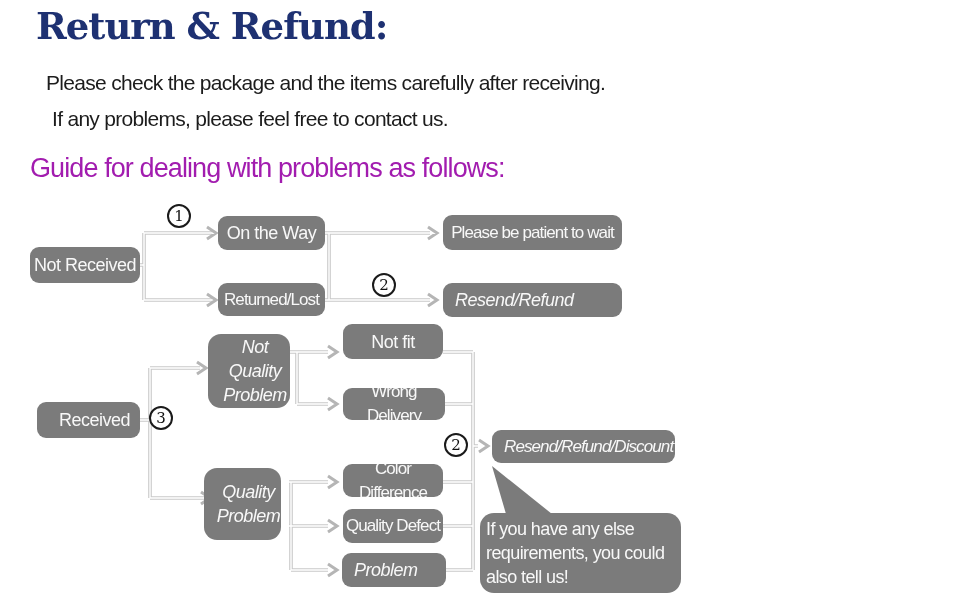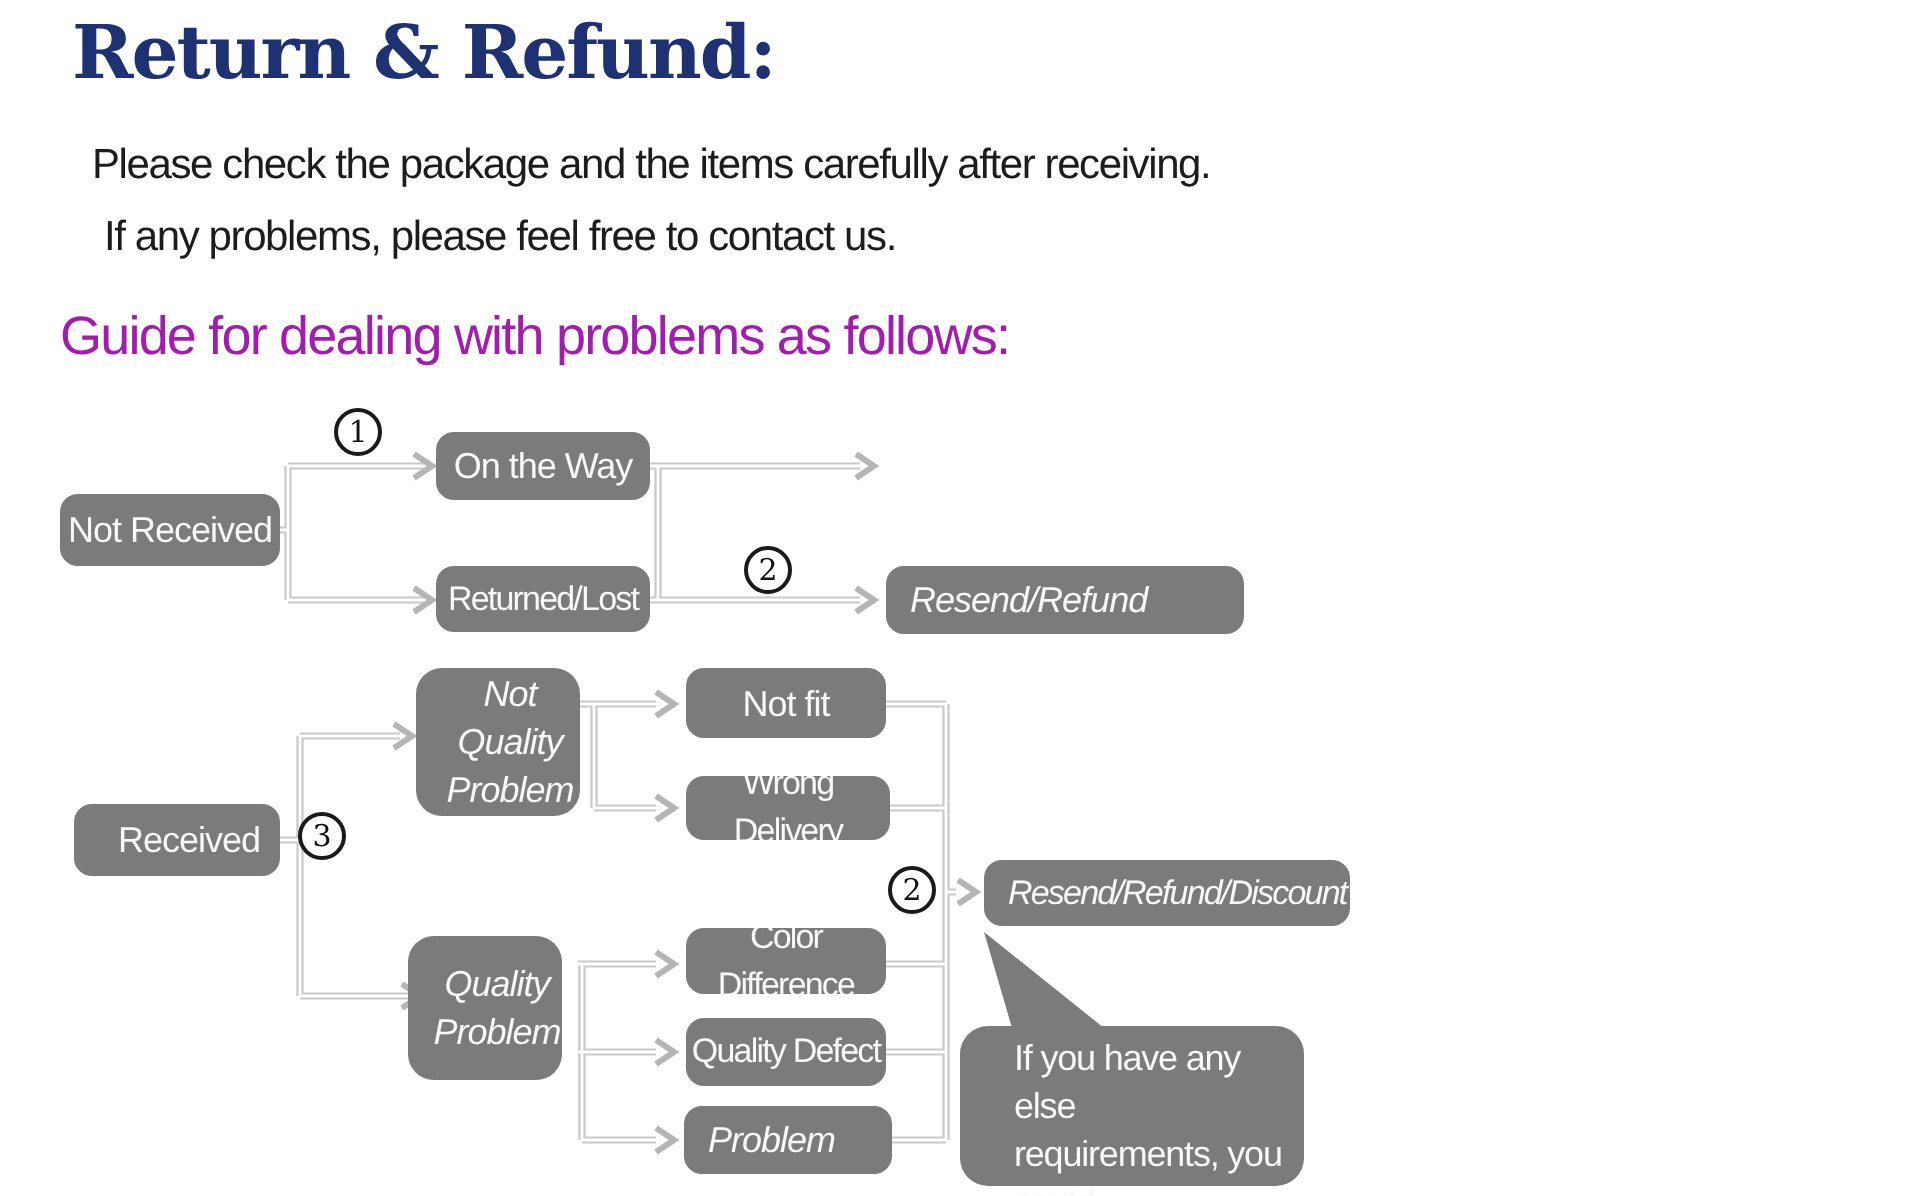--- a/index.html
+++ b/index.html
@@ -38,24 +38,24 @@
   .node.left{justify-content:flex-start;text-align:center;padding-left:12px;font-style:italic;}
   .node.tight{font-size:17px;letter-spacing:-0.9px;}
   .node.big{border-radius:13px;}
   .marker{
     position:absolute;z-index:3;width:24px;height:24px;border-radius:50%;
     border:2px solid #1a1a1a;background:#fff;box-sizing:border-box;
     display:flex;align-items:center;justify-content:center;
     font-family:"DejaVu Serif",serif;font-size:15px;color:#111;line-height:1;
   }
   .bubble{
-    position:absolute;z-index:2;left:480px;top:513px;width:172px;height:80px;
+    position:absolute;z-index:2;left:480px;top:513px;width:201px;height:80px;
     background:var(--color-box-gray,#7b7b7b);border-radius:14px;
     color:var(--color-box-text,#f8f8f8);font-size:18px;letter-spacing:-0.6px;
-    line-height:24px;padding:4px 0 0 27px;box-sizing:border-box;
+    line-height:24px;padding:4px 0 0 6px;box-sizing:border-box;
   }
 </style>
 </head>
 <body>
 
 <div class="page">
 
   <h1 class="title">Return &amp; Refund:</h1>
   <p class="intro l1">Please check the package and the items carefully after receiving.</p>
   <p class="intro l2">If any problems, please feel free to contact us.</p>
@@ -84,25 +84,26 @@
                            M328,346 L337,352 L328,358  M328,398 L337,404 L328,410
                            M328,476 L337,482 L328,488  M328,520 L337,526 L328,532
                            M328,564 L337,570 L328,576  M479,440 L488,446 L479,452"></path>
 
     <polygon class="tail" points="492,466 552,514 506,514"></polygon>
   </svg>
 
   <div class="node" style="left:30px;top:247px;width:110px;height:36px;">Not Received</div>
   <div class="node" style="left:218px;top:216px;width:107px;height:34px;">On the Way</div>
   <div class="node tight" style="left:218px;top:283px;width:107px;height:33px;">Returned/Lost</div>
+  <div class="node tight" style="left:443px;top:215px;width:179px;height:35px;">Please be patient to wait</div>
   <div class="node left" style="left:443px;top:283px;width:179px;height:34px;">Resend/Refund</div>
 
   <div class="node" style="left:37px;top:402px;width:103px;height:36px;padding-left:12px;">Received</div>
   <div class="node left big" style="left:208px;top:334px;width:82px;height:74px;">Not Quality Problem</div>
-  <div class="node" style="left:343px;top:334px;width:100px;height:35px;">Not fit</div>
+  <div class="node" style="left:343px;top:324px;width:100px;height:35px;">Not fit</div>
   <div class="node tight" style="left:343px;top:388px;width:102px;height:32px;">Wrong Delivery</div>
   <div class="node left big" style="left:204px;top:468px;width:77px;height:72px;">Quality Problem</div>
   <div class="node tight" style="left:343px;top:464px;width:100px;height:33px;">Color Difference</div>
   <div class="node tight" style="left:343px;top:509px;width:100px;height:34px;">Quality Defect</div>
   <div class="node left" style="left:342px;top:553px;width:104px;height:34px;">Problem</div>
   <div class="node left tight" style="left:492px;top:430px;width:183px;height:33px;">Resend/Refund/Discount</div>
 
   <div class="marker" style="left:167px;top:204px;">1</div>
   <div class="marker" style="left:372px;top:273px;">2</div>
   <div class="marker" style="left:149px;top:406px;">3</div>

